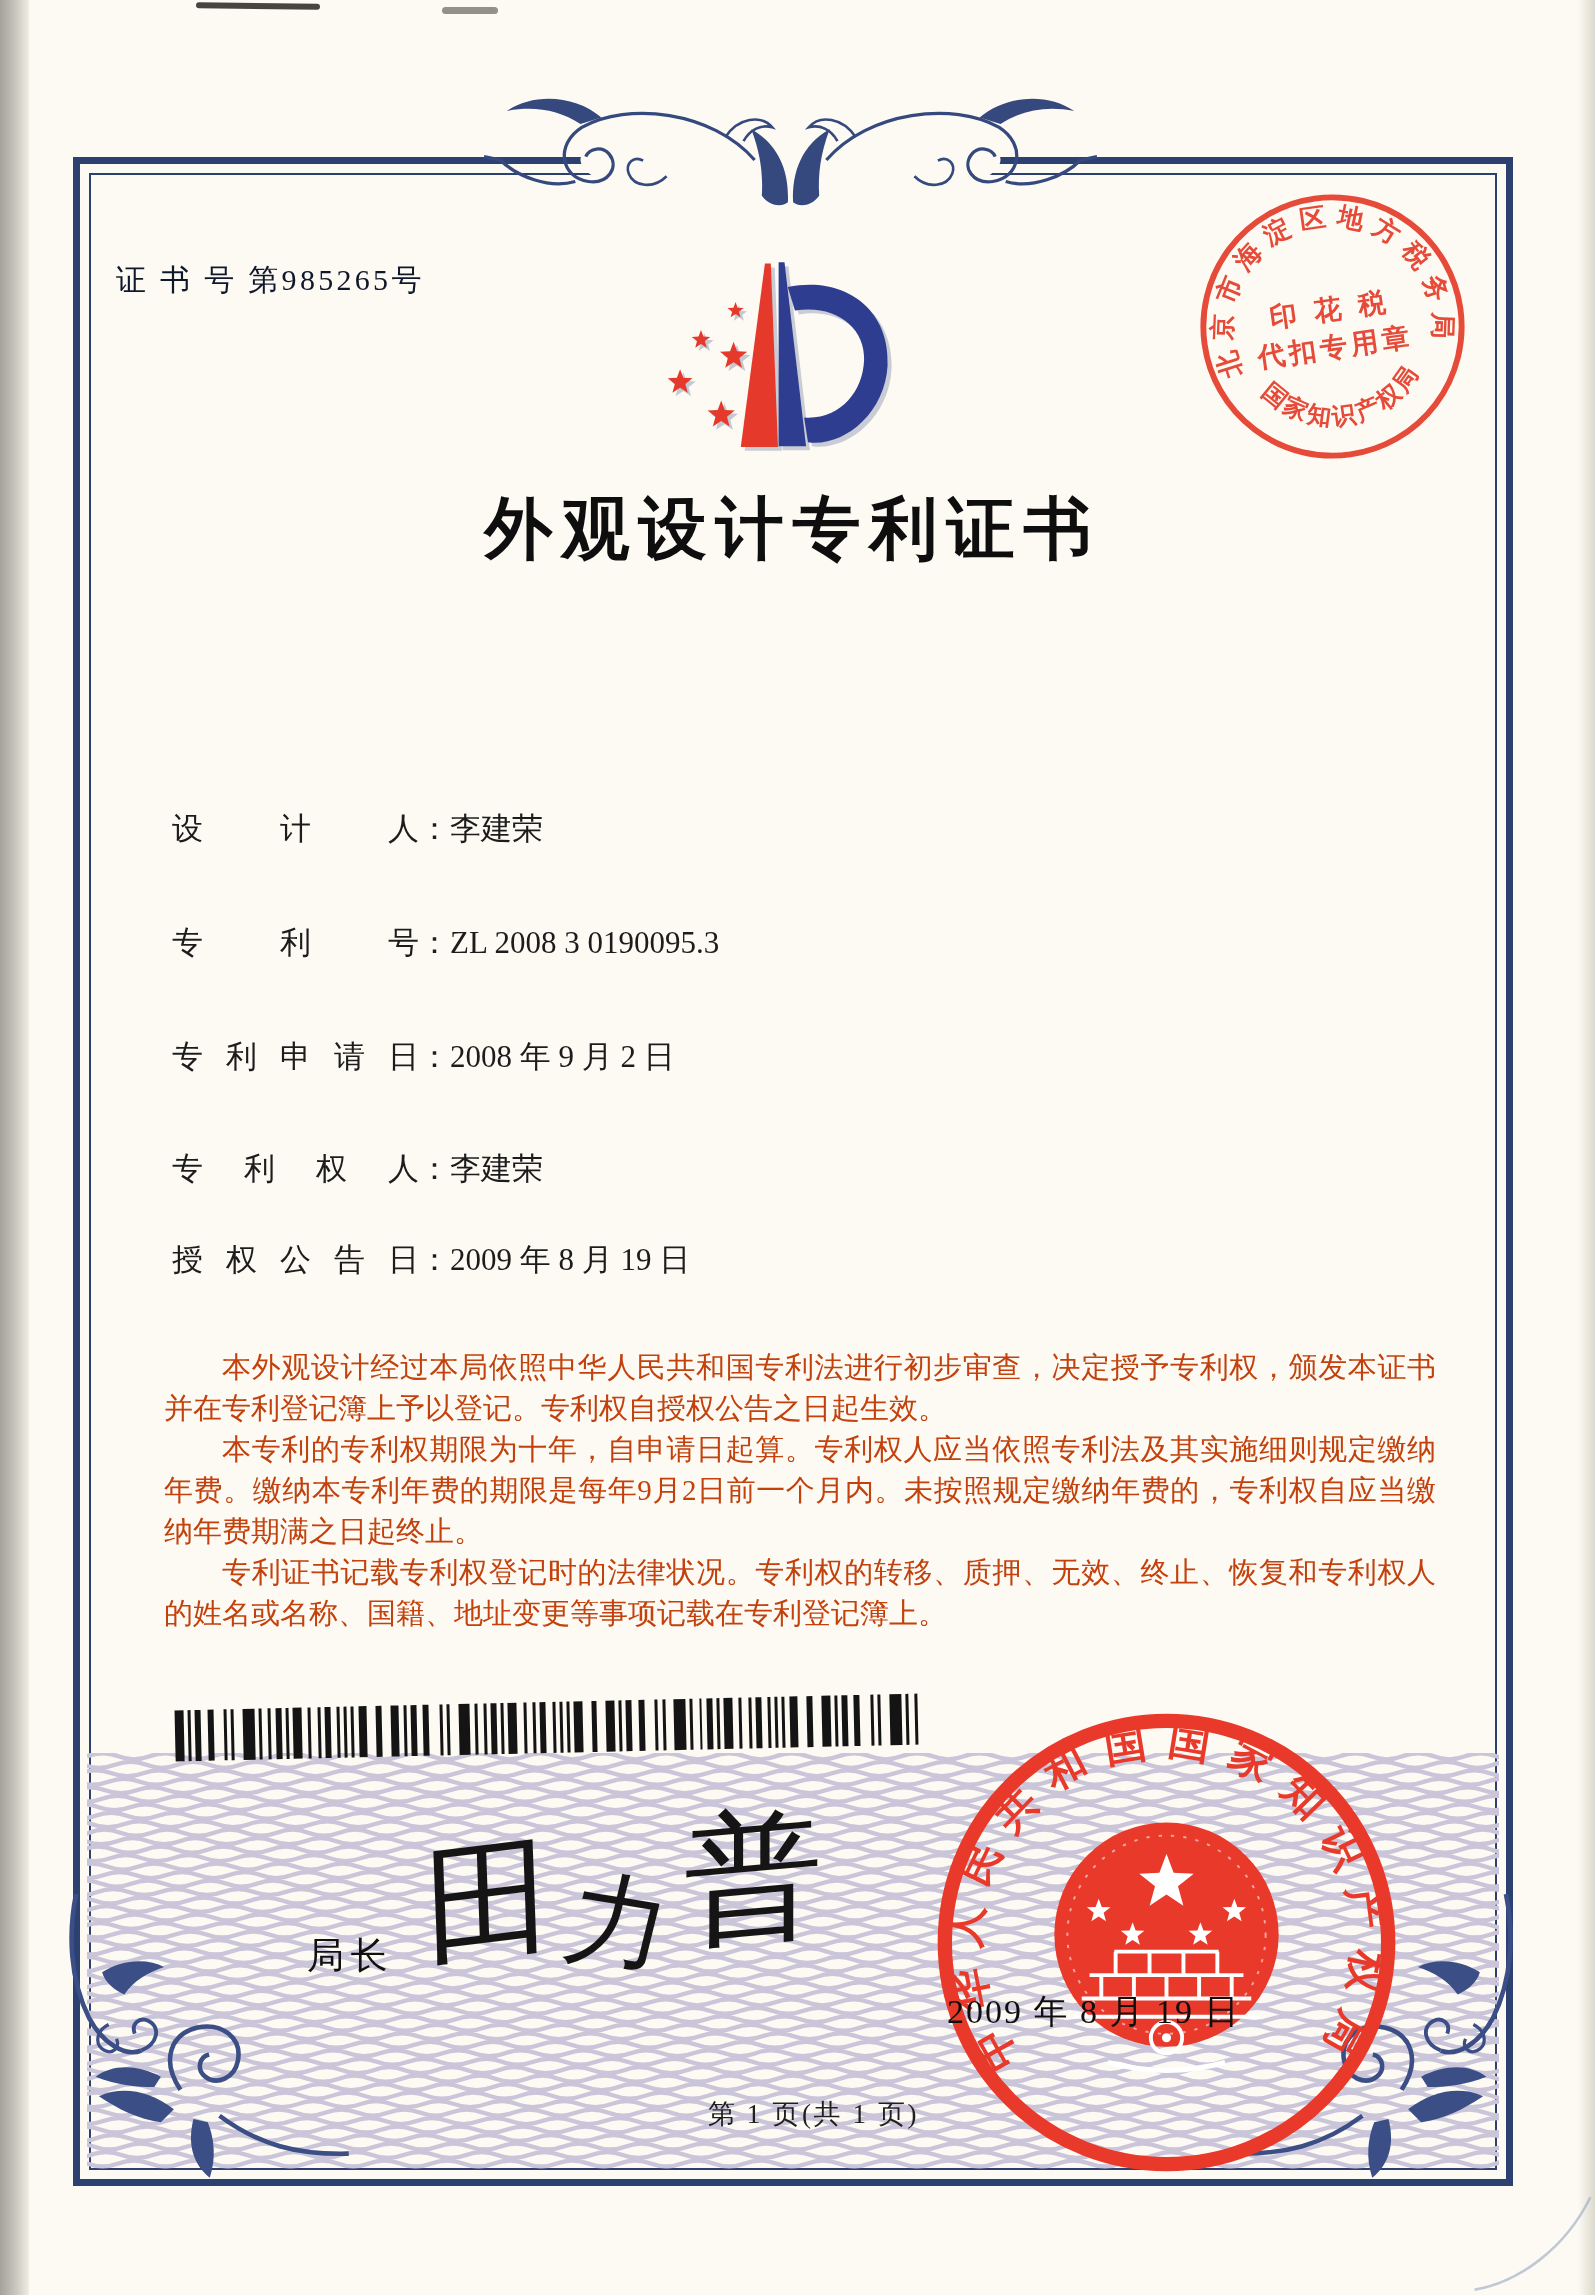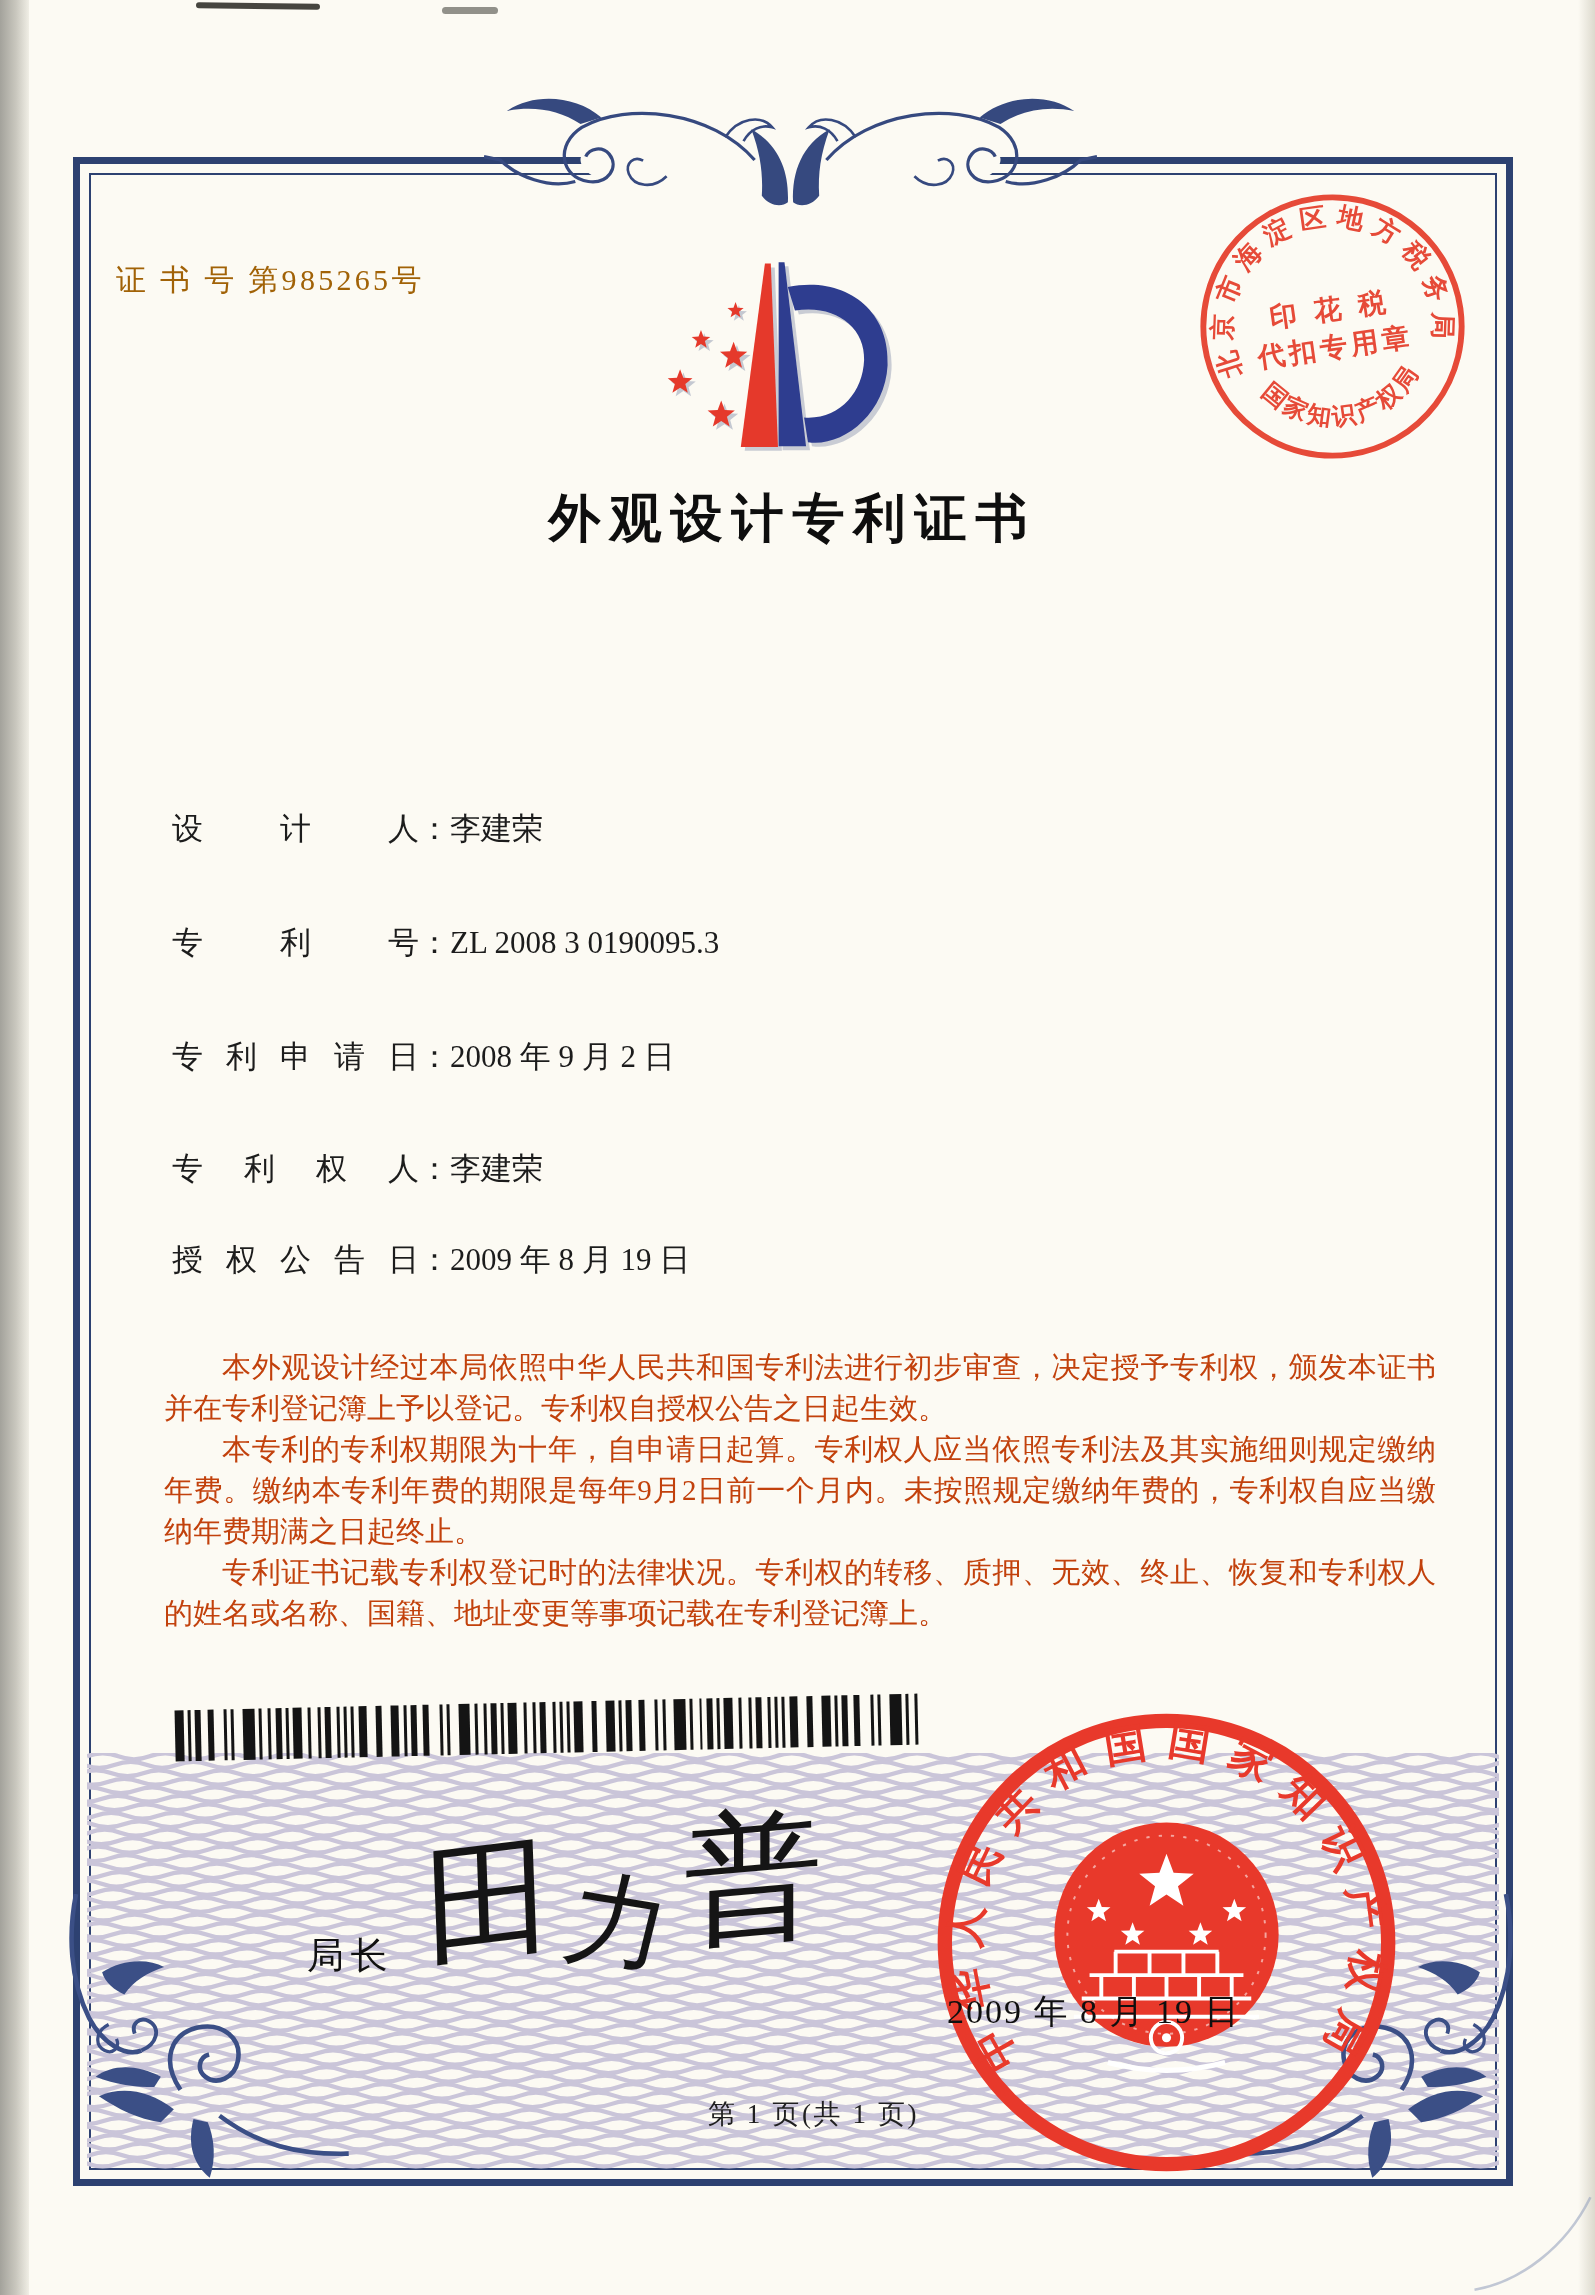--- a/index.html
+++ b/index.html
@@ -6,23 +6,23 @@
   .page{position:relative;width:1595px;height:2295px;background:#fcfaf3;
         font-family:"Liberation Serif","DejaVu Serif",serif;overflow:hidden;color:#1a1a1a;}
   .spine{position:absolute;left:0;top:0;width:29px;height:100%;
          background:linear-gradient(90deg,#a3a29b,#c9c7be 55%,#f0eee5);}
   .edge-r{position:absolute;right:0;top:0;width:17px;height:100%;
           background:linear-gradient(270deg,#dcd9cd,rgba(220,217,205,0));}
   .frame-outer{position:absolute;left:73px;top:157px;width:1426px;height:2015px;
                border:7.2px solid #2d4171;}
   .frame-inner{position:absolute;left:9px;top:9px;right:9px;bottom:9px;
                border:2.6px solid #2d4171;}
-  .certno{position:absolute;left:116px;top:260px;font-size:30px;letter-spacing:3.3px;color:#a16207;}
+  .certno{position:absolute;left:116px;top:260px;font-size:30px;letter-spacing:3.3px;color:#0f172a;}
   .title{position:absolute;left:73px;top:484px;width:1439px;text-align:center;
-         font-size:52px;font-weight:bold;letter-spacing:9px;color:#0e0e0e;}
+         font-size:68px;font-weight:bold;letter-spacing:9px;color:#0e0e0e;}
   .field{position:absolute;left:172px;font-size:31px;white-space:nowrap;color:#1c1c1c;}
   .field .lb{display:inline-block;width:247px;text-align:justify;text-align-last:justify;}
   .field .cl{display:inline-block;width:31px;}
   .f0{top:693px}.f1{top:808px}.f2{top:922px}.f3{top:1036px}.f4{top:1148px}.f5{top:1239px}
   .bodytext{position:absolute;left:164px;top:1347px;width:1272px;font-size:29px;
             line-height:41px;text-align:justify;color:#c2410c;}
   .bodytext p{margin:0;text-indent:2em;}
   .waves{position:absolute;left:87px;top:1753px;}
   .barcode{position:absolute;left:175px;top:1702px;width:747px;height:51px;
            display:flex;transform:rotate(-1.3deg);}

